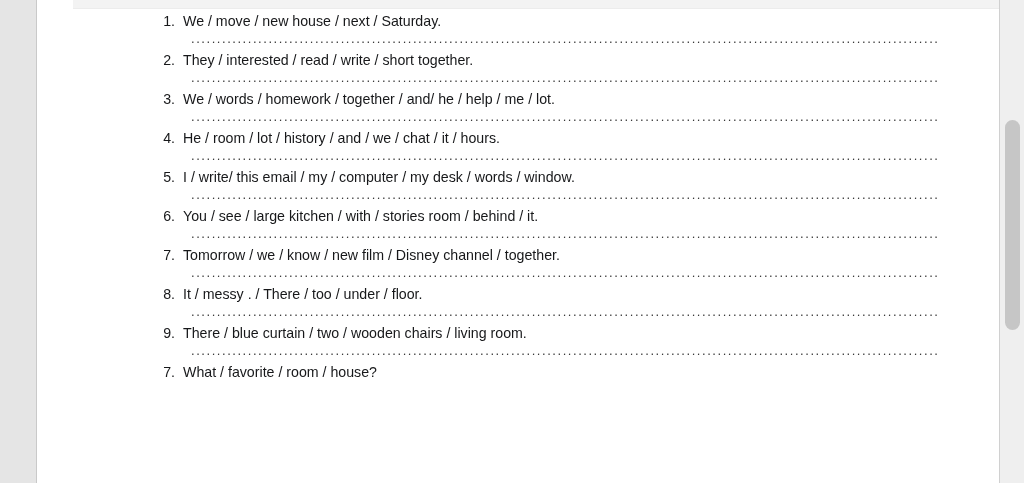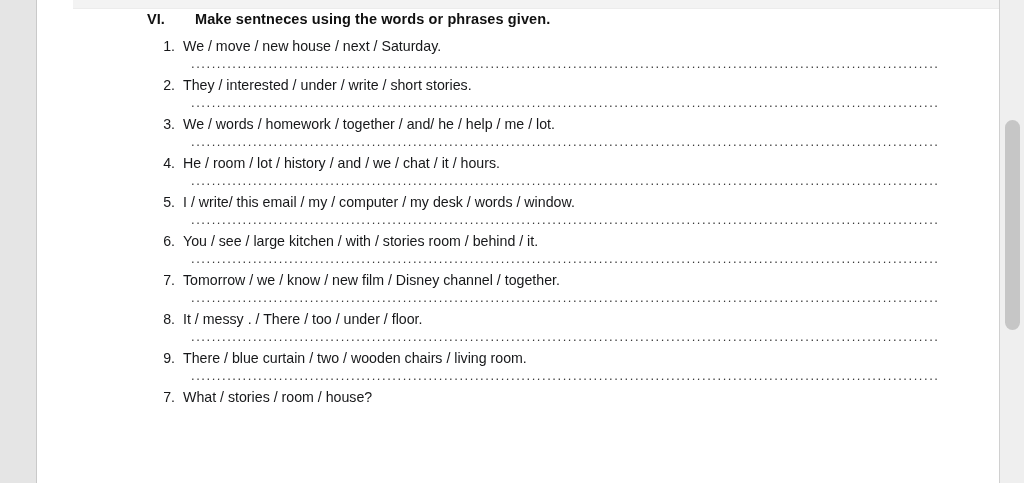--- a/index.html
+++ b/index.html
@@ -150,39 +150,35 @@
   <div class="left-gutter"></div>
 
   <div class="page-sheet">
 
     <div class="top-strip">
       <span class="top-strip-ghost"></span>
     </div>
 
     <div class="content">
 
-      <div class="section-head">
-        <span class="section-num">VI.</span>
-        <span class="section-title">Make sentneces using the words or phrases given.</span>
-      </div>
 
       <ul class="q-list">
 
         <li class="q-item">
           <div class="q-row">
             <span class="q-num">1.</span>
             <span class="q-text">We / move / new house / next / Saturday.</span>
           </div>
           <div class="answer-line">...............................................................................................................................................................................</div>
         </li>
 
         <li class="q-item">
           <div class="q-row">
             <span class="q-num">2.</span>
-            <span class="q-text">They / interested / under / write / short stories.</span>
+            <span class="q-text">They / interested / read / write / short together.</span>
           </div>
           <div class="answer-line">...............................................................................................................................................................................</div>
         </li>
 
         <li class="q-item">
           <div class="q-row">
             <span class="q-num">3.</span>
             <span class="q-text">We / words / homework / together / and/ he / help / me / lot.</span>
           </div>
           <div class="answer-line">...............................................................................................................................................................................</div>
@@ -232,21 +228,21 @@
           <div class="q-row">
             <span class="q-num">9.</span>
             <span class="q-text">There / blue curtain / two / wooden chairs / living room.</span>
           </div>
           <div class="answer-line">...............................................................................................................................................................................</div>
         </li>
 
         <li class="q-item">
           <div class="q-row">
             <span class="q-num">7.</span>
-            <span class="q-text">What / stories / room / house?</span>
+            <span class="q-text">What / favorite / room / house?</span>
           </div>
         </li>
 
       </ul>
     </div>
   </div>
 
   <div class="right-gutter">
     <div class="scroll-track">
       <div class="scroll-thumb"></div>

